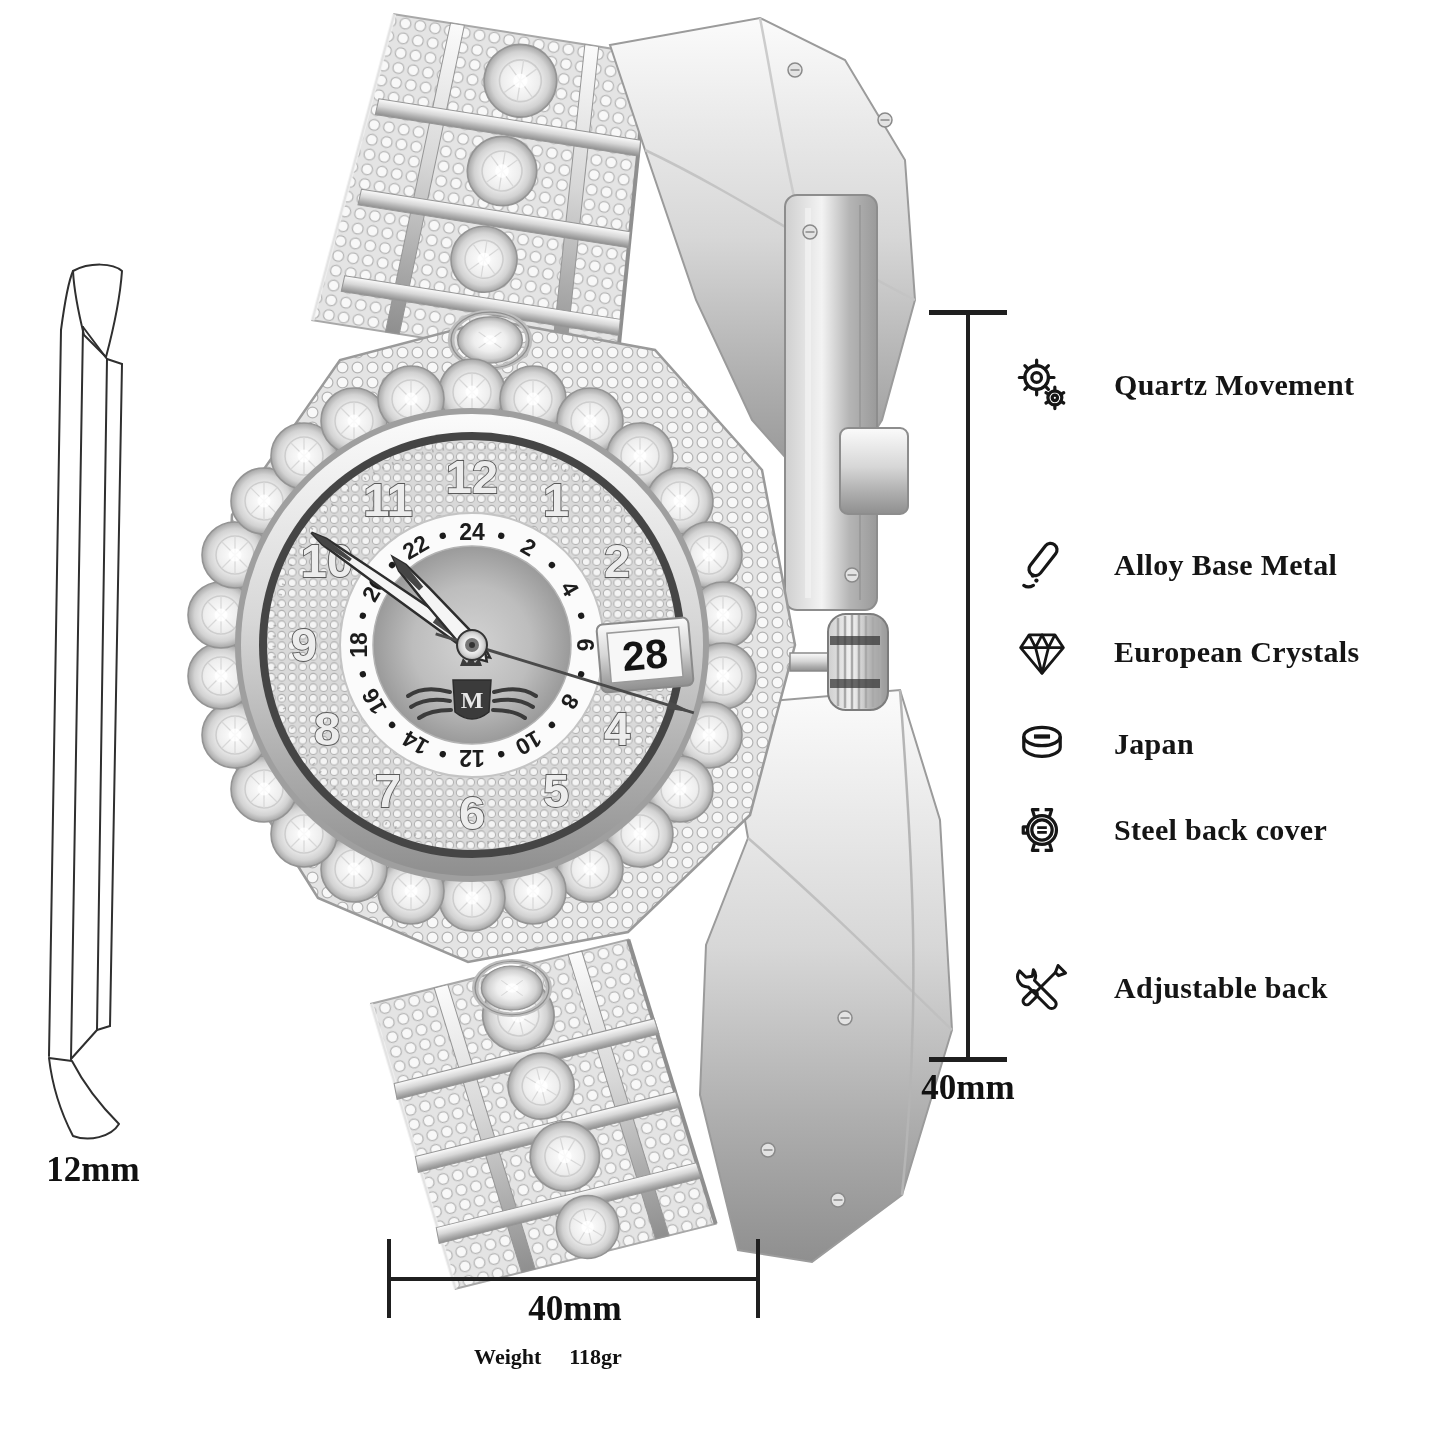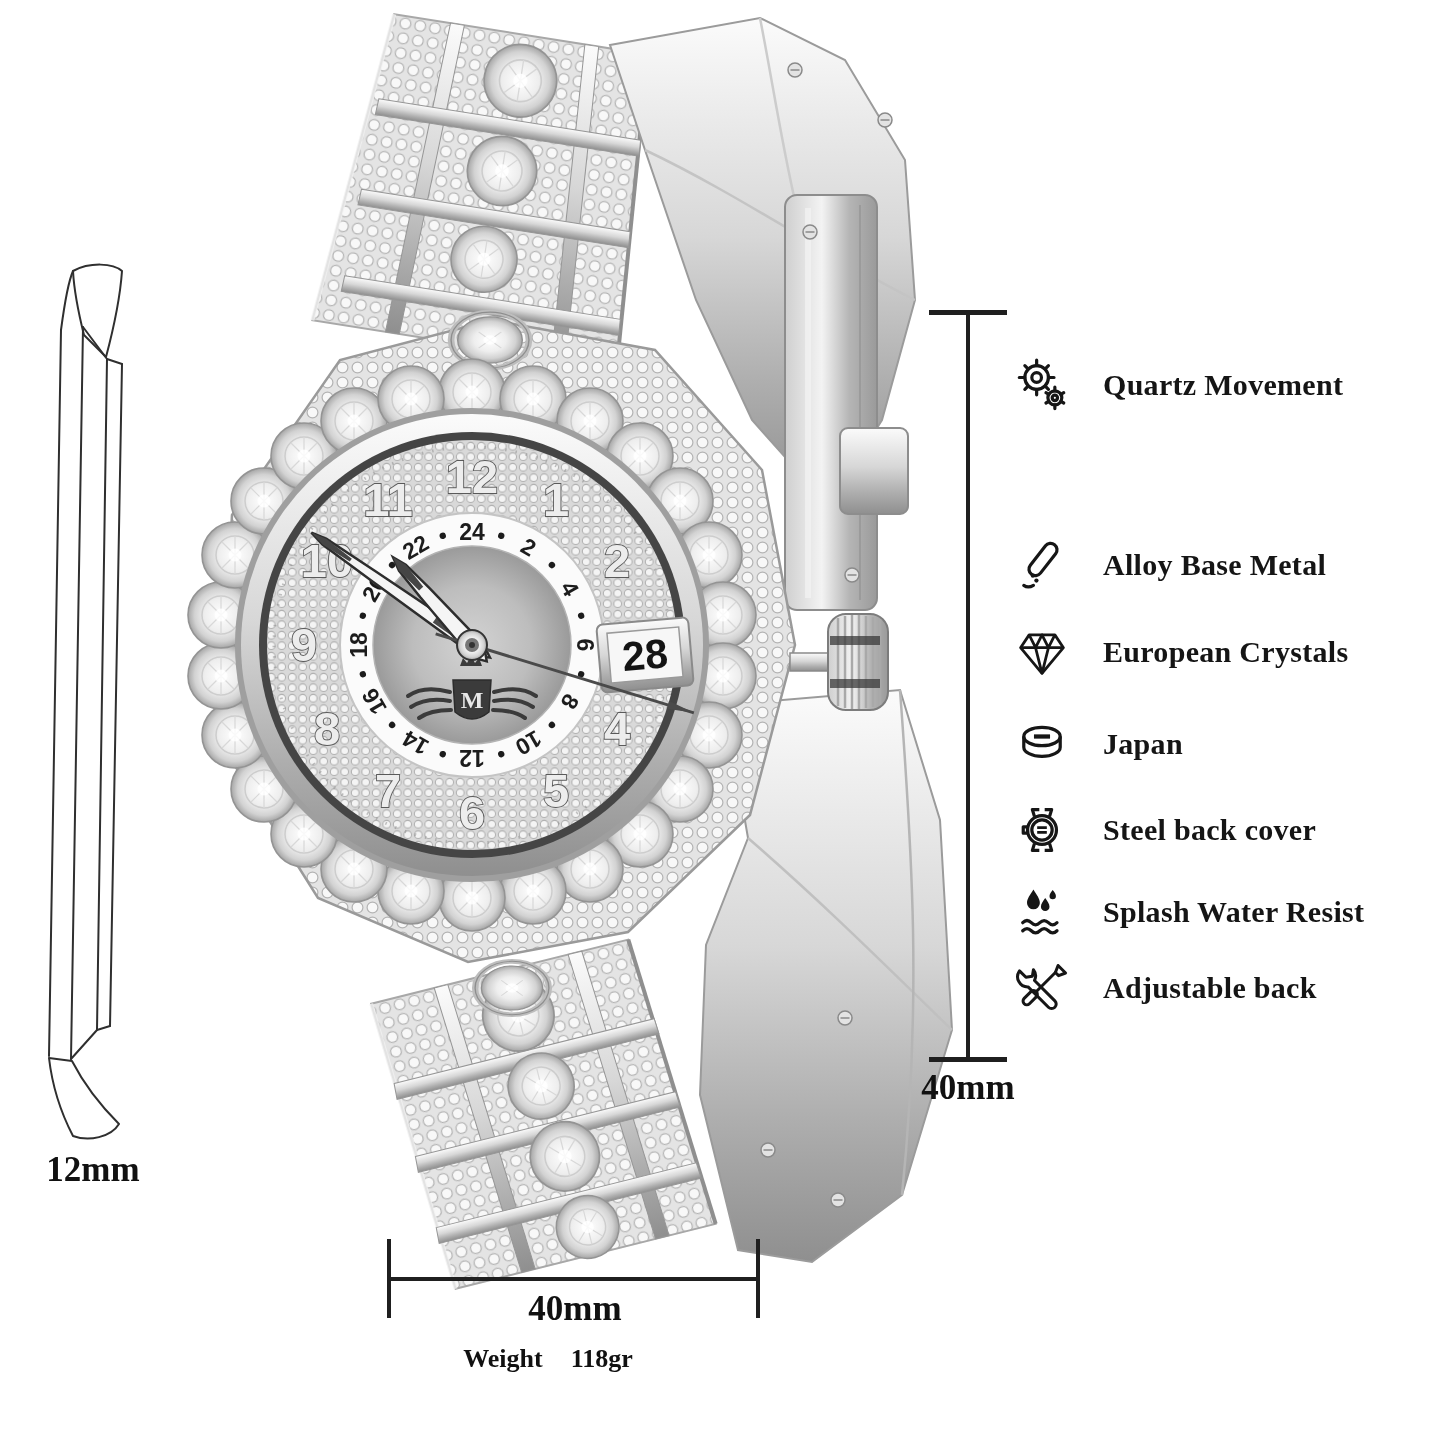--- a/index.html
+++ b/index.html
@@ -1,24 +1,24 @@
 <!DOCTYPE html>
 <html><head>
 <meta charset="utf-8">
 <style>
   html,body{margin:0;padding:0;background:#ffffff;}
   .canvas{position:relative;width:1440px;height:1440px;background:#ffffff;overflow:hidden;
           font-family:"Liberation Serif", serif;color:#151515;}
   .abs{position:absolute;}
   .dim-cap,.dim-line{position:absolute;background:#1f1f1f;}
   .dim-label{position:absolute;font-weight:700;font-size:35px;text-align:center;color:#111;}
-  .weight{position:absolute;display:flex;justify-content:center;gap:28px;font-weight:700;font-size:26px;color:#111;}
+  .weight{position:absolute;display:flex;justify-content:center;gap:28px;font-weight:700;font-size:22px;color:#111;}
   .feature-row{position:absolute;display:flex;align-items:center;height:64px;}
   .feature-icon{width:60px;height:60px;flex:0 0 60px;display:flex;align-items:center;justify-content:center;}
-  .feature-label{margin-left:31px;font-weight:700;font-size:30px;letter-spacing:.3px;white-space:nowrap;}
+  .feature-label{margin-left:42px;font-weight:700;font-size:30px;letter-spacing:.3px;white-space:nowrap;}
   svg text{font-family:"Liberation Sans", sans-serif;}
   .logo-letter{font-family:"Liberation Serif", serif;}
 </style>
 </head>
 <body>
 
 <div class="canvas">
 
   <svg class="abs" style="left:140px;top:0;width:830px;height:1290px" viewBox="0 0 830 1290">
     <defs>
@@ -368,36 +368,20 @@
             <circle cx="28" cy="28" r="9.5"></circle>
         <path d="M23.5,25.8 H32.5 M23.5,30.2 H32.5" stroke-width="2.6"></path>
         <path d="M21,15.5 L19,9 H25.5 M35,15.5 L37,9 H30.5 M21,40.5 L19,47 H25.5 M35,40.5 L37,47 H30.5"></path>
         <rect x="10.5" y="25" width="4" height="6"></rect>
       </g>
         </svg>
     </span>
     <span class="feature-label">Steel back cover</span>
   </div>
 
-  <div class="feature-row" style="left:1012px;top:880px">
-    <span class="feature-icon">
-      <svg viewBox="0 0 56 56" width="60" height="60">
-        <g fill="#161616">
-          <path d="M20,7 C23,12 26,15.5 26,19.5 A6,6 0 1 1 14,19.5 C14,15.5 17,12 20,7 Z"></path>
-          <path d="M31,15 C33,18 35,20.5 35,23 A4,4 0 1 1 27,23 C27,20.5 29,18 31,15 Z"></path>
-          <path d="M38,7.5 C39.5,9.5 41,11.3 41,13 A3,3 0 1 1 35,13 C35,11.3 36.5,9.5 38,7.5 Z"></path>
-        </g>
-        <g fill="none" stroke="#161616" stroke-width="3" stroke-linecap="round">
-          <path d="M10,38 Q14,34 18,38 T26,38 T34,38 T42,38"></path>
-          <path d="M10,45.5 Q14,41.5 18,45.5 T26,45.5 T34,45.5 T42,45.5"></path>
-        </g>
-      </svg>
-    </span>
-    <span class="feature-label">Splash Water Resist</span>
-  </div>
 
   <div class="feature-row" style="left:1012px;top:956px">
     <span class="feature-icon">
       <svg viewBox="0 0 56 56" width="60" height="60">
           <g fill="none" stroke="#161616" stroke-width="2.8" stroke-linejoin="round" stroke-linecap="round">
         <path d="M21,21 L40,40 a4.2,4.2 0 1 1 -6,6 L15,27 a9.5,9.5 0 0 1 -8,-15 l6,6 6,-1 1,-6 a9.5,9.5 0 0 1 1,10 Z"></path>
         <path d="M43,7 l7,7 -6.5,2.5 -3,-3 Z"></path>
         <path d="M40.5,13.5 L23,31"></path>
         <rect x="9" y="33.5" width="16" height="7" rx="3.5" transform="rotate(-45 17 37)"></rect>
       </g>

